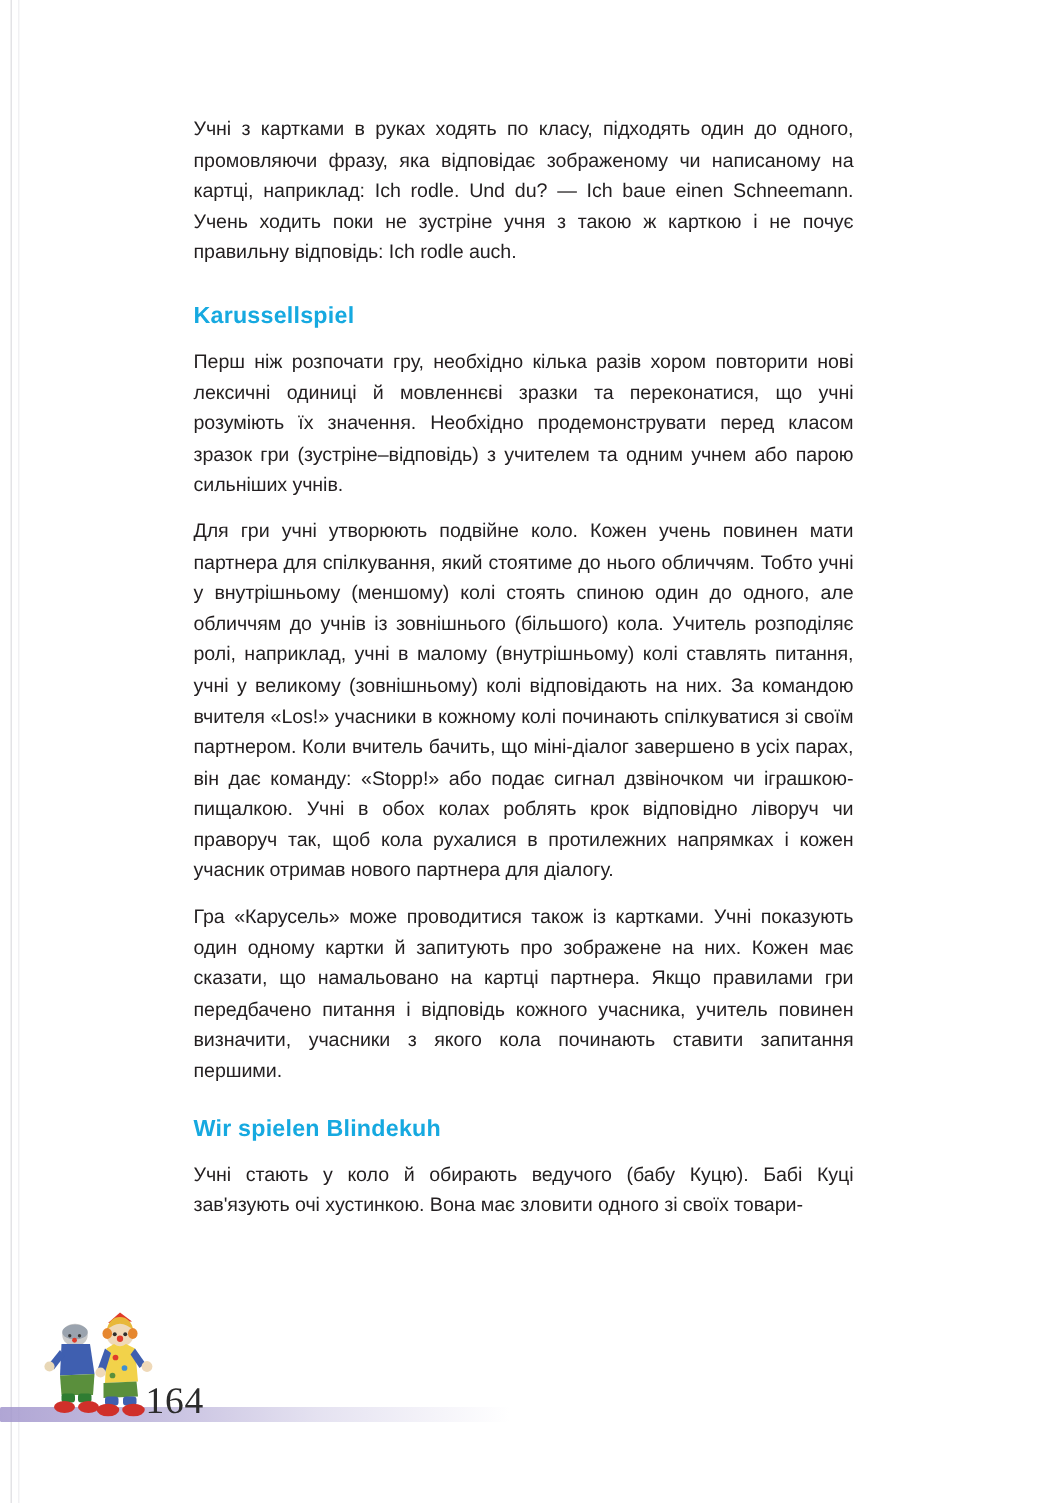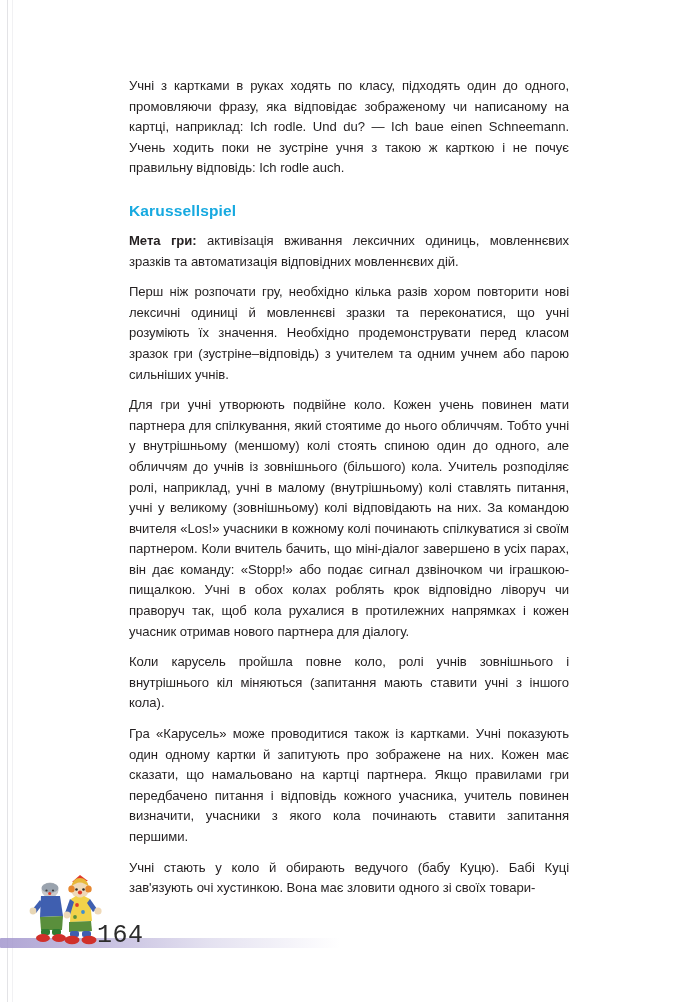--- a/index.html
+++ b/index.html
@@ -50,21 +50,21 @@
   }
 
   .page-number {
     position: absolute;
     left: 97px;
     top: 921px;
     font-size: 25px;
     font-weight: 400;
     letter-spacing: 0.5px;
     color: #2b2b2b;
-    font-family: Liberation Mono, monospace;
+    font-family: Liberation Serif, serif;
   }
 
   
   .mascots {
     position: absolute;
     left: 28px;
     top: 872px;
     width: 84px;
     height: 76px;
   }
@@ -107,27 +107,26 @@
 
 <div class="spine-rule"></div>
 <div class="spine-rule-2"></div>
 
 <div class="content">
 
   <p class="para">Учні з картками в руках ходять по класу, підходять один до одного, промовляючи фразу, яка відповідає зображеному чи написаному на картці, наприклад: Ich rodle. Und du? — Ich baue einen Schneemann. Учень ходить поки не зустріне учня з такою ж карткою і не почує правильну відповідь: Ich rodle auch.</p>
 
   <h2 class="section-heading first">Karussellspiel</h2>
 
-  <p class="para tight"><span class="lead-label">Мета гри:</span><span> активізація вживання лексичних одиниць, мовленнєвих зразків та автоматизація відповідних мовленнєвих дій.</span></p>
 
   <p class="para">Перш ніж розпочати гру, необхідно кілька разів хором повторити нові лексичні одиниці й мовленнєві зразки та переконатися, що учні розуміють їх значення. Необхідно продемонструвати перед класом зразок гри (зустріне–відповідь) з учителем та одним учнем або парою сильніших учнів.</p>
   <p class="para">Для гри учні утворюють подвійне коло. Кожен учень повинен мати партнера для спілкування, який стоятиме до нього обличчям. Тобто учні у внутрішньому (меншому) колі стоять спиною один до одного, але обличчям до учнів із зовнішнього (більшого) кола. Учитель розподіляє ролі, наприклад, учні в малому (внутрішньому) колі ставлять питання, учні у великому (зовнішньому) колі відповідають на них. За командою вчителя «Los!» учасники в кожному колі починають спілкуватися зі своїм партнером. Коли вчитель бачить, що міні-діалог завершено в усіх парах, він дає команду: «Stopp!» або подає сигнал дзвіночком чи іграшкою-пищалкою. Учні в обох колах роблять крок відповідно ліворуч чи праворуч так, щоб кола рухалися в протилежних напрямках і кожен учасник отримав нового партнера для діалогу.</p>
-  <p class="para">Коли карусель пройшла повне коло, ролі учнів зовнішнього і внутрішнього кіл міняються (запитання мають ставити учні з іншого кола).</p>
   <p class="para">Гра «Карусель» може проводитися також із картками. Учні показують один одному картки й запитують про зображене на них. Кожен має сказати, що намальовано на картці партнера. Якщо правилами гри передбачено питання і відповідь кожного учасника, учитель повинен визначити, учасники з якого кола починають ставити запитання першими.</p>
 
+  <h2 class="section-heading">Wir spielen Blindekuh</h2>
 
 
   <p class="para">Учні стають у коло й обирають ведучого (бабу Куцю). Бабі Куці зав'язують очі хустинкою. Вона має зловити одного зі своїх товари-</p>
 
 </div>
 
 <div class="footer-band"></div>
 
 <div class="mascots">
   <svg width="84" height="76" viewBox="0 0 84 76" xmlns="http://www.w3.org/2000/svg">

